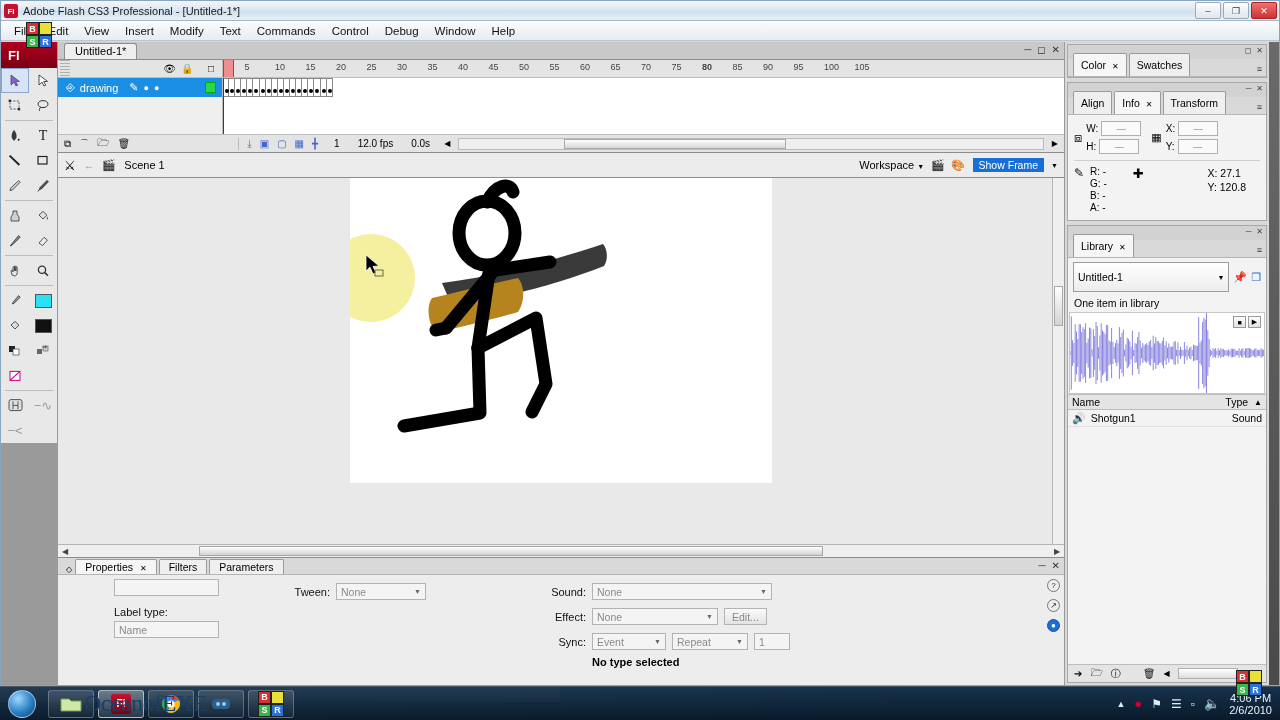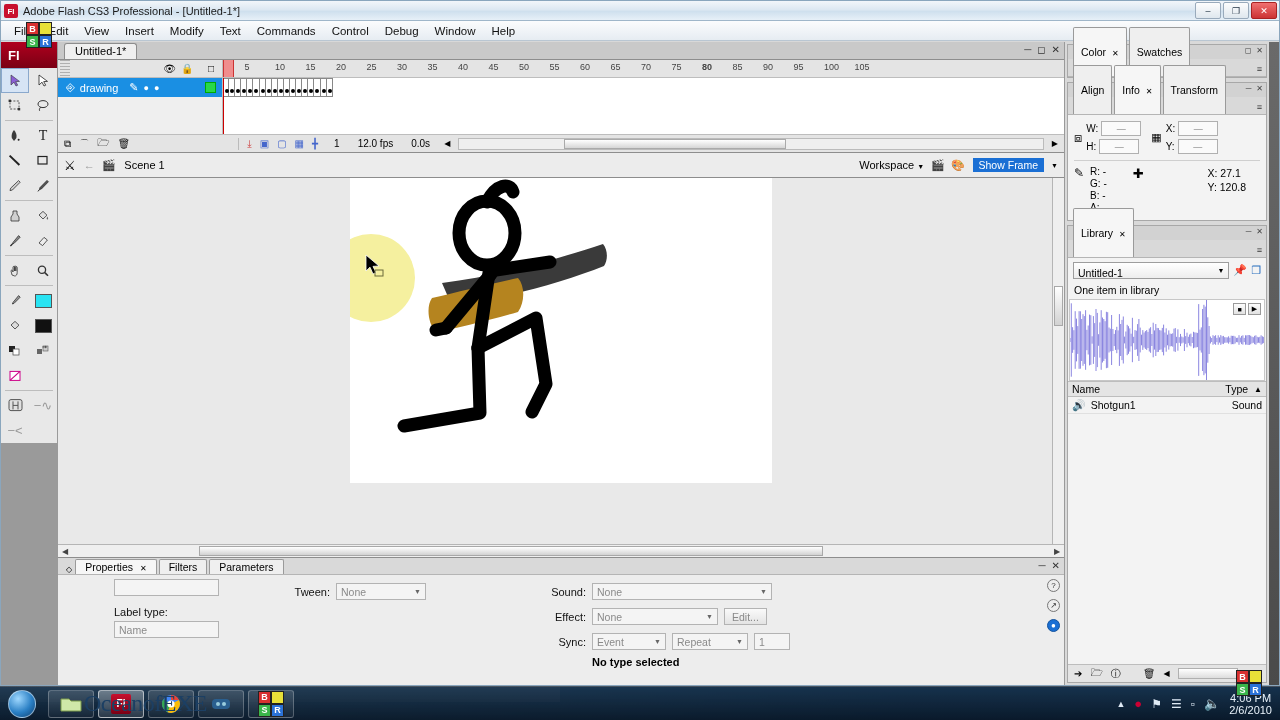--- a/index.html
+++ b/index.html
@@ -169,40 +169,40 @@
   .circ.blue { background:#1a6fd4; border-color:#15549e; color:#fff; }
 
   
   .dock { width:205px; background:#d9d9d9; border-left:1px solid #9a9a9a;
      display:flex; flex-direction:column; }
   .pnl { background:#ededed; border:1px solid #a8a8a8; margin:2px; }
   .pnl-bar { height:14px; background:#d2d2d2; position:relative; }
   .pnl-bar .ctrls { position:absolute; right:3px; top:1px; font-size:8px; color:#444; display:flex; gap:5px;}
   .pnl-tabs { height:18px; background:#d9d9d9; display:flex; align-items:flex-end;
      padding-left:5px; border-bottom:1px solid #b5b5b5; position:relative; }
-  .pnl-tab { background:#efefef; border:1px solid #9a9a9a; border-bottom:none; padding:18px 7px;
+  .pnl-tab { background:#efefef; border:1px solid #9a9a9a; border-bottom:none; padding:5px 7px;
      font-size:10.5px; margin-right:2px; border-radius:2px 2px 0 0; }
   .pnl-tab.act { background:#f6f6f6; }
   .pnl-menu { position:absolute; right:4px; bottom:2px; font-size:9px; color:#333; }
 
   
   .info-body { padding:6px; background:#f3f3f3; }
   .info-top { display:flex; align-items:center; gap:4px; }
   .ibox { width:40px; height:15px; border:1px solid #b0b0b0; background:#fafafa;
      display:flex;align-items:center;justify-content:center;font-size:9px;color:#888; }
   .ilab { font-size:10px; }
   .info-bot { display:flex; margin-top:6px; border-top:1px solid #cfcfcf; padding-top:5px; }
   .rgba { font-size:10px; line-height:12px; }
   .xy { font-size:10.5px; line-height:14px; margin-left:auto; margin-right:14px;}
 
   
   .lib-body { background:#f3f3f3; display:flex; flex-direction:column; flex:1; }
   .lib-sel { display:flex; align-items:center; gap:4px; padding:4px 5px; }
-  .lib-drop { flex:1; height:17px; border:1px solid #9d9d9d; background:linear-gradient(#fff,#ededed);
-     font-size:10.5px; display:flex; padding:4px 4px; position:relative; }
+  .lib-drop { flex:1; height:30px; border:1px solid #9d9d9d; background:linear-gradient(#fff,#ededed);
+     font-size:10.5px; display:flex; align-items:center; padding:4px 4px; position:relative; }
   .lib-drop .arr { position:absolute; right:4px; font-size:7px; }
   .lib-count { font-size:10.5px; padding:1px 6px 3px 6px; }
   .wavebox { height:82px; background:#fff; border:1px solid #c7c7c7; margin:0 1px; position:relative; overflow:hidden;}
   .wave-ctrls { position:absolute; right:3px; top:3px; display:flex; gap:2px; }
   .wave-btn { width:13px; height:12px; border:1px solid #9a9a9a; background:linear-gradient(#fdfdfd,#e2e2e2);
      font-size:7px; display:flex;align-items:center;justify-content:center; }
   .lib-cols { height:16px; background:#e4e4e4; border-top:1px solid #bdbdbd; border-bottom:1px solid #bdbdbd;
      display:flex; align-items:center; font-size:10.5px; padding:0 4px; }
   .lib-row { height:17px; display:flex; align-items:center; font-size:10.5px; gap:5px; padding:0 4px;
      border-bottom:1px solid #e0e0e0; }

